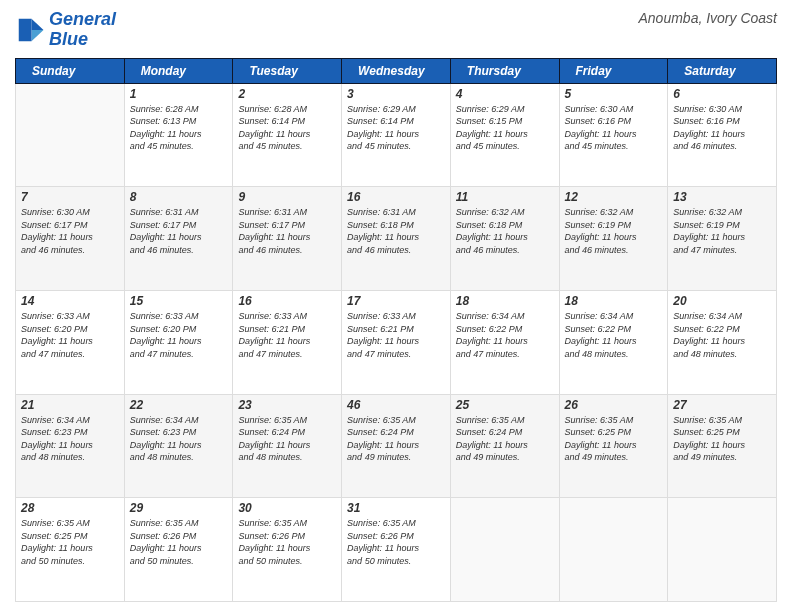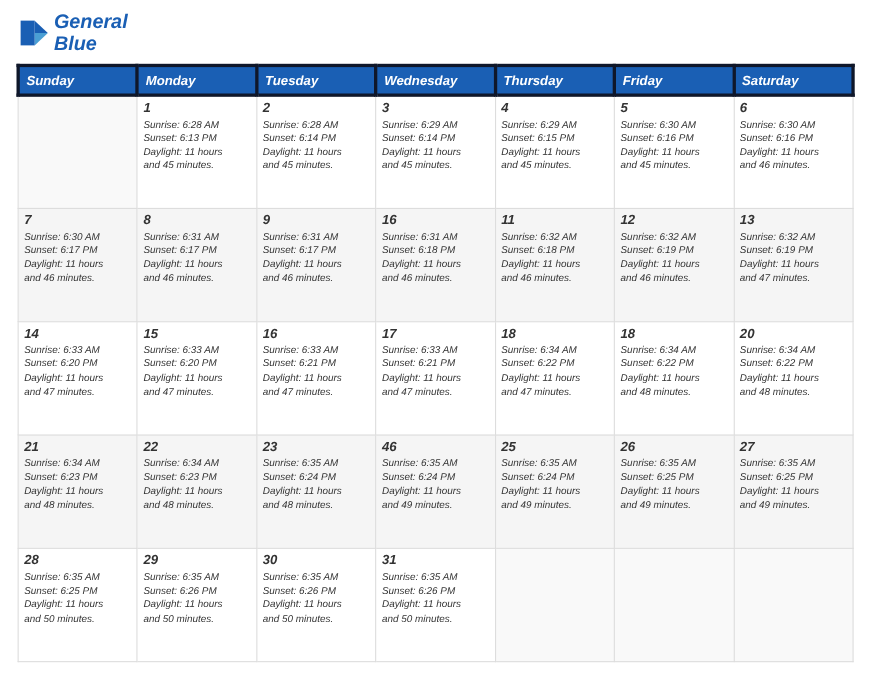--- a/index.html
+++ b/index.html
@@ -57,24 +57,24 @@
     .calendar {
       flex: 1;
       border-collapse: collapse;
       width: 100%;
       table-layout: fixed;
     }
     .calendar th {
       background: #1a5fb4;
       color: #fff;
       text-align: left;
-      padding: 5px 6px;
+      padding: 5px 16px;
       font-size: 12px;
       font-weight: bold;
-      border: 3px solid #0f172a;
+      border: 1px solid #0f172a;
     }
     .calendar td {
       border: 1px solid #ddd;
       vertical-align: top;
       padding: 3px 5px;
       font-size: 9.5px;
       color: #333;
       height: 78px;
     }
     .calendar td.empty {
@@ -106,20 +106,21 @@
         <polygon points="22,5 38,20 22,20" fill="#1a5fb4"></polygon>
         <polygon points="22,20 38,20 22,35" fill="#4a9fd4"></polygon>
         <rect x="5" y="5" width="17" height="30" fill="#1a5fb4"></rect>
       </svg>
       <div class="logo-text">
         <div><span>General</span></div>
         <div><span>Blue</span></div>
       </div>
     </div>
     <div class="title-block">
+      <div class="subtitle">Anoumba, Ivory Coast</div>
     </div>
   </div>
 
   <table class="calendar">
     <thead>
       <tr>
       <th>Sunday</th>
           <th>Monday</th>
           <th>Tuesday</th>
           <th>Wednesday</th>

